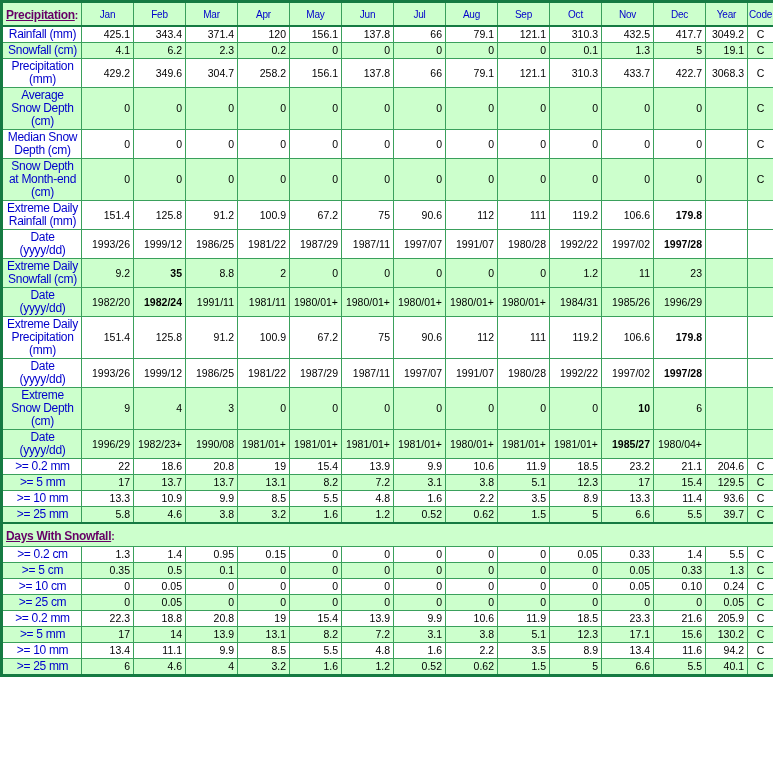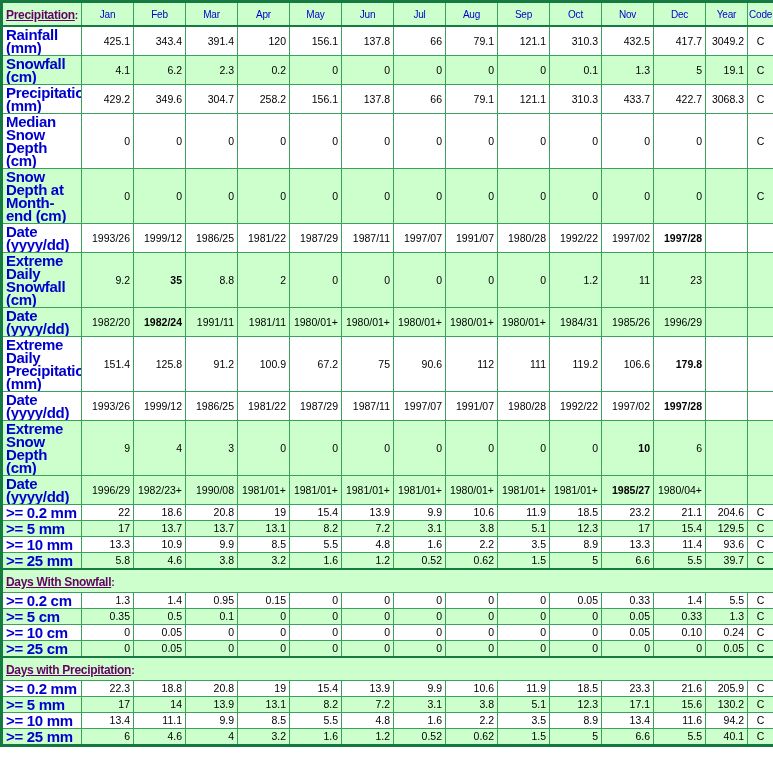--- a/index.html
+++ b/index.html
@@ -5,22 +5,22 @@
   :root{
     --green:#ccffcc; --white:#ffffff; --bd:#3aa05c; --bdd:#157a42;
     --blue:#0000cc; --purple:#660066; --txt:#000000;
   }
   html,body{margin:0;padding:0;background:#fff;}
   table{border-collapse:collapse;table-layout:fixed;width:773px;
         font-family:"Liberation Sans",sans-serif;border:3px solid var(--bdd);}
   td{border:1px solid var(--bd);overflow:hidden;vertical-align:middle;}
   tr.green td{background:var(--green);}
   tr.white td{background:var(--white);}
-  .rowlabel{color:var(--blue);font-weight:bold;font-size:15px;letter-spacing:-0.3px;
-            text-align:left;padding:1px 2px 1px 3px;line-height:13px;}
+  .rowlabel{color:var(--blue);font-weight:normal;font-size:12px;letter-spacing:-0.3px;
+            text-align:center;padding:1px 2px 1px 3px;line-height:13px;}
   .colhdr{color:var(--blue);font-weight:normal;font-size:10px;letter-spacing:-0.2px;
           text-align:center;padding:2px 1px;}
   .corner{text-align:left;padding:2px 1px 2px 3px;white-space:nowrap;}
   .num{font-size:10.5px;color:var(--txt);text-align:right;padding:1px 3px 1px 1px;
        white-space:nowrap;line-height:13px;}
   .code-cell{text-align:center;padding:1px 1px;}
   .bold{font-weight:bold;}
   tr.hdr td{border-bottom:2px solid var(--bdd);}
   td.section-cell{border-top:2px solid var(--bdd);padding:2px 3px;white-space:nowrap;}
   a.link{color:var(--purple);font-weight:bold;font-size:12px;letter-spacing:-0.3px;
@@ -63,21 +63,21 @@
         <td class="colhdr">Oct</td>
         <td class="colhdr">Nov</td>
         <td class="colhdr">Dec</td>
         <td class="colhdr">Year</td>
         <td class="colhdr">Code</td>
       </tr>
       <tr class="white">
         <td class="rowlabel">Rainfall (mm)</td>
         <td class="num">425.1</td>
         <td class="num">343.4</td>
-        <td class="num">391.4</td>
+        <td class="num">371.4</td>
         <td class="num">120</td>
         <td class="num">156.1</td>
         <td class="num">137.8</td>
         <td class="num">66</td>
         <td class="num">79.1</td>
         <td class="num">121.1</td>
         <td class="num">310.3</td>
         <td class="num">432.5</td>
         <td class="num">417.7</td>
         <td class="num">3049.2</td>
@@ -110,20 +110,37 @@
         <td class="num">137.8</td>
         <td class="num">66</td>
         <td class="num">79.1</td>
         <td class="num">121.1</td>
         <td class="num">310.3</td>
         <td class="num">433.7</td>
         <td class="num">422.7</td>
         <td class="num">3068.3</td>
         <td class="num code-cell">C</td>
       </tr>
+      <tr class="green">
+        <td class="rowlabel">Average Snow Depth (cm)</td>
+        <td class="num">0</td>
+        <td class="num">0</td>
+        <td class="num">0</td>
+        <td class="num">0</td>
+        <td class="num">0</td>
+        <td class="num">0</td>
+        <td class="num">0</td>
+        <td class="num">0</td>
+        <td class="num">0</td>
+        <td class="num">0</td>
+        <td class="num">0</td>
+        <td class="num">0</td>
+        <td class="num"></td>
+        <td class="num code-cell">C</td>
+      </tr>
       <tr class="white">
         <td class="rowlabel">Median Snow Depth (cm)</td>
         <td class="num">0</td>
         <td class="num">0</td>
         <td class="num">0</td>
         <td class="num">0</td>
         <td class="num">0</td>
         <td class="num">0</td>
         <td class="num">0</td>
         <td class="num">0</td>
@@ -143,20 +160,37 @@
         <td class="num">0</td>
         <td class="num">0</td>
         <td class="num">0</td>
         <td class="num">0</td>
         <td class="num">0</td>
         <td class="num">0</td>
         <td class="num">0</td>
         <td class="num">0</td>
         <td class="num"></td>
         <td class="num code-cell">C</td>
+      </tr>
+      <tr class="white">
+        <td class="rowlabel">Extreme Daily Rainfall (mm)</td>
+        <td class="num">151.4</td>
+        <td class="num">125.8</td>
+        <td class="num">91.2</td>
+        <td class="num">100.9</td>
+        <td class="num">67.2</td>
+        <td class="num">75</td>
+        <td class="num">90.6</td>
+        <td class="num">112</td>
+        <td class="num">111</td>
+        <td class="num">119.2</td>
+        <td class="num">106.6</td>
+        <td class="num bold">179.8</td>
+        <td class="num"></td>
+        <td class="num code-cell"></td>
       </tr>
       <tr class="white">
         <td class="rowlabel">Date (yyyy/dd)</td>
         <td class="num">1993/26</td>
         <td class="num">1999/12</td>
         <td class="num">1986/25</td>
         <td class="num">1981/22</td>
         <td class="num">1987/29</td>
         <td class="num">1987/11</td>
         <td class="num">1997/07</td>
@@ -402,23 +436,20 @@
         <td class="num">0</td>
         <td class="num">0</td>
         <td class="num">0</td>
         <td class="num">0</td>
         <td class="num">0</td>
         <td class="num">0</td>
         <td class="num">0</td>
         <td class="num">0.05</td>
         <td class="num code-cell">C</td>
       </tr>
-      <tr class="green">
-        <td class="section-cell" colspan="15"><a class="link">Days with Precipitation</a><span class="colon">:</span></td>
-      </tr>
       <tr class="white">
         <td class="rowlabel">&gt;= 0.2 mm</td>
         <td class="num">22.3</td>
         <td class="num">18.8</td>
         <td class="num">20.8</td>
         <td class="num">19</td>
         <td class="num">15.4</td>
         <td class="num">13.9</td>
         <td class="num">9.9</td>
         <td class="num">10.6</td>

